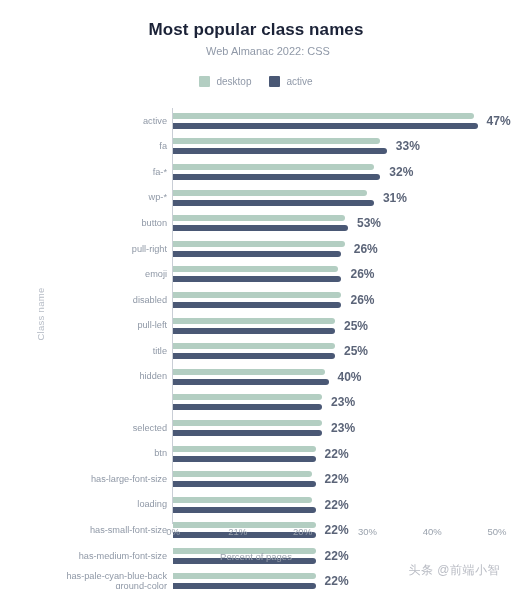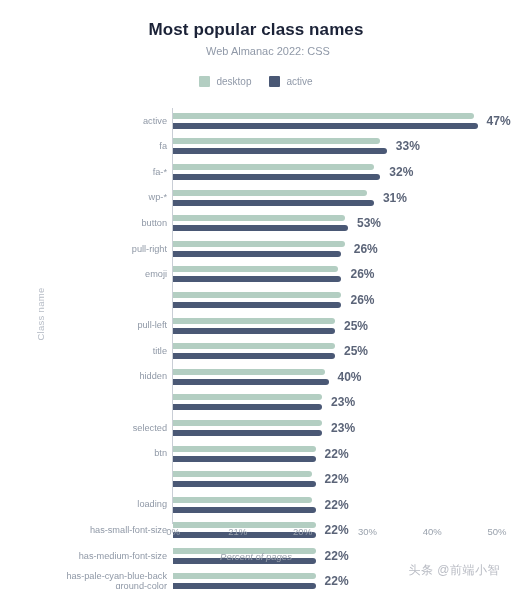--- a/index.html
+++ b/index.html
@@ -156,21 +156,20 @@
     font-size: 9.5px;
     color: #9aa2ad;
   }
   .x-axis-title {
     position: absolute;
     left: 0; right: 0;
     top: 551px;
     text-align: center;
     font-size: 9.5px;
     color: #9aa2ad;
-    font-style: italic;
   }
 
   
   .watermark {
     position: absolute;
     right: 12px;
     bottom: 10px;
     font-size: 12px;
     color: #b9bcc4;
     letter-spacing: .5px;
@@ -250,20 +249,21 @@
         </div>
         <div class="row">
           <div class="cat-label">emoji</div>
           <div class="bars">
             <div class="bar" style="width: 165.24px; background: rgb(179, 206, 194);"></div>
             <div class="bar" style="width: 168.48px; background: rgb(74, 88, 117);"></div>
           </div>
           <div class="value-label" style="left: 350.48px;">26%</div>
         </div>
         <div class="row">
+          <div class="cat-label">disabled</div>
           <div class="bars">
             <div class="bar" style="width: 168.48px; background: rgb(179, 206, 194);"></div>
             <div class="bar" style="width: 168.48px; background: rgb(74, 88, 117);"></div>
           </div>
           <div class="value-label" style="left: 350.48px;">26%</div>
         </div>
         <div class="row">
           <div class="cat-label">pull-left</div>
           <div class="bars">
             <div class="bar" style="width: 162px; background: rgb(179, 206, 194);"></div>
@@ -304,20 +304,21 @@
         </div>
         <div class="row">
           <div class="cat-label">btn</div>
           <div class="bars">
             <div class="bar" style="width: 142.56px; background: rgb(179, 206, 194);"></div>
             <div class="bar" style="width: 142.56px; background: rgb(74, 88, 117);"></div>
           </div>
           <div class="value-label" style="left: 324.56px;">22%</div>
         </div>
         <div class="row">
+          <div class="cat-label">has-large-font-size</div>
           <div class="bars">
             <div class="bar" style="width: 139.32px; background: rgb(179, 206, 194);"></div>
             <div class="bar" style="width: 142.56px; background: rgb(74, 88, 117);"></div>
           </div>
           <div class="value-label" style="left: 324.56px;">22%</div>
         </div>
         <div class="row">
           <div class="cat-label">loading</div>
           <div class="bars">
             <div class="bar" style="width: 139.32px; background: rgb(179, 206, 194);"></div>

